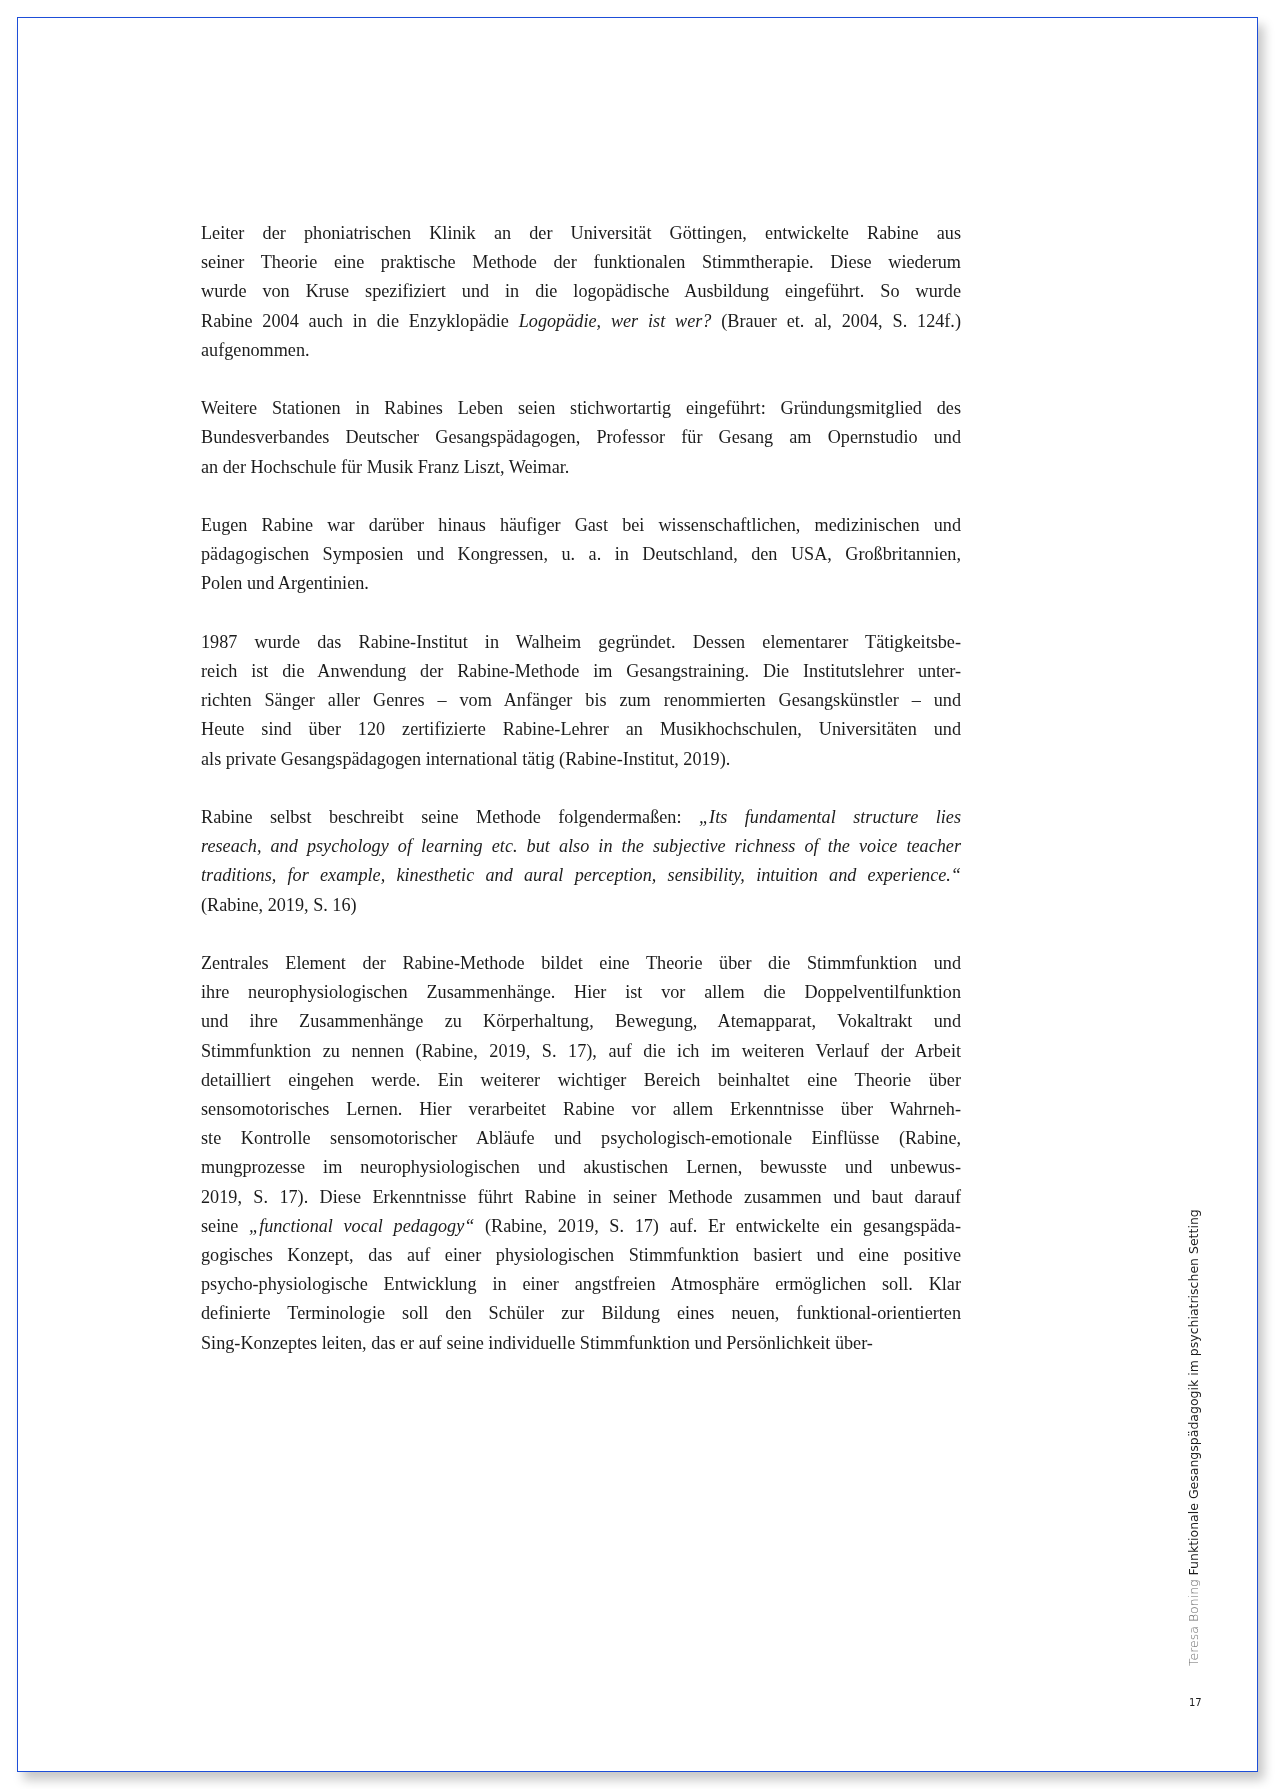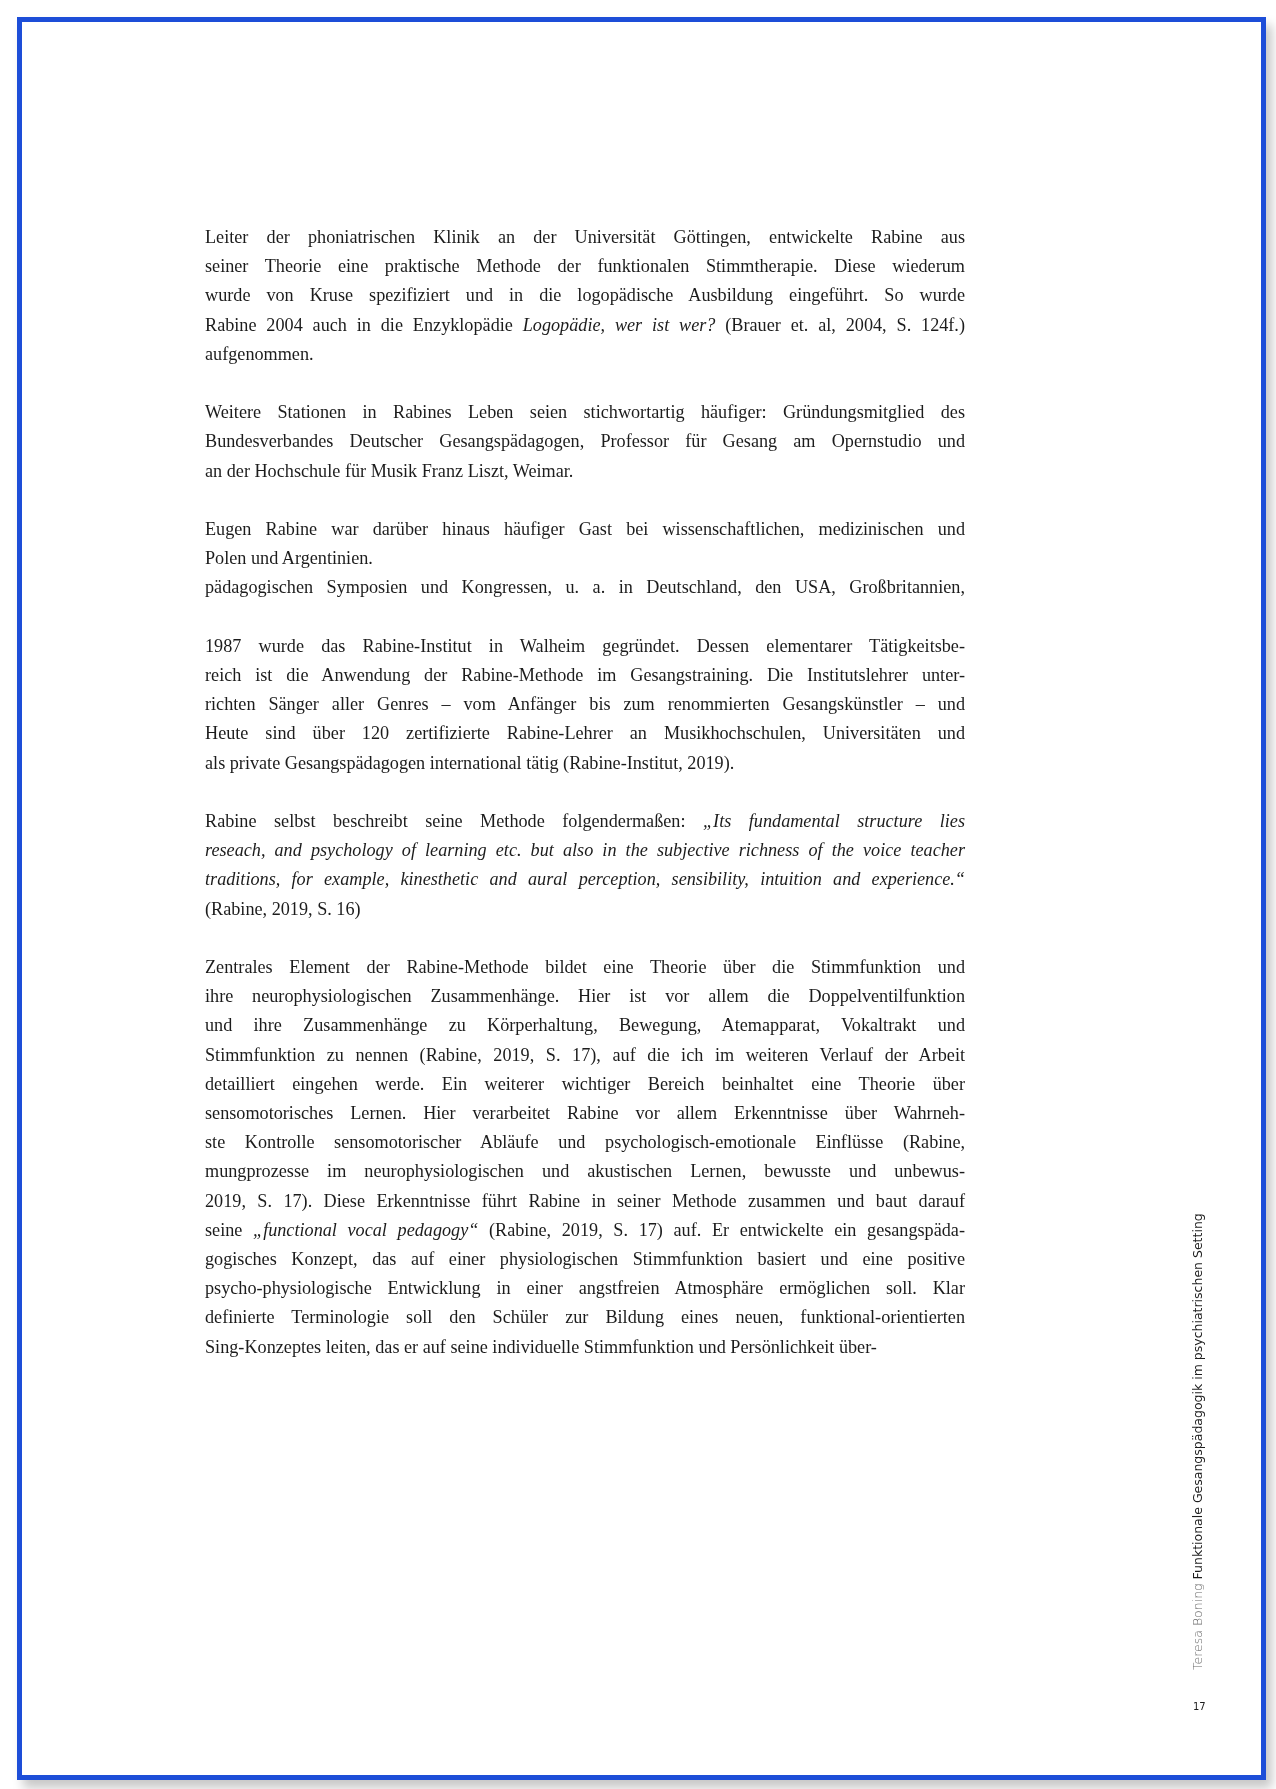--- a/index.html
+++ b/index.html
@@ -1,21 +1,21 @@
 <!DOCTYPE html>
 <html><head>
 <meta charset="utf-8">
 <style>
   html, body { margin: 0; padding: 0; }
   body {
     width: 1276px; height: 1789px; background: #ffffff; position: relative; overflow: hidden;
   }
   .page {
     position: absolute; left: 17px; top: 17px; width: 1239px; height: 1753px;
-    background: #ffffff; border: 5px solid #1d4ed8;
+    background: #ffffff; border: 1px solid #1d4ed8;
     box-shadow: 6px 8px 10px rgba(0,0,0,0.22);
   }
   .body-text {
     position: absolute; left: 183px; top: 201px; width: 760px;
     font-family: "Liberation Serif", "DejaVu Serif", serif;
     font-size: 18.2px; line-height: 29.2px; color: #1c1c1c;
   }
   .para { margin: 0 0 29.2px 0; }
   .line { display: block; white-space: nowrap; }
   .line.j { text-align: justify; text-align-last: justify; white-space: normal; }
@@ -37,28 +37,28 @@
 <div class="page">
   <div class="body-text" id="body-text">
       <p class="para">
         <span class="line j"><span>Leiter der phoniatrischen Klinik an der Universität Göttingen, entwickelte Rabine aus</span></span>
         <span class="line j"><span>seiner Theorie eine praktische Methode der funktionalen Stimmtherapie. Diese wiederum</span></span>
         <span class="line j"><span>wurde von Kruse spezifiziert und in die logopädische Ausbildung eingeführt. So wurde</span></span>
         <span class="line j"><span>Rabine 2004 auch in die Enzyklopädie </span><em>Logopädie, wer ist wer?</em><span> (Brauer et. al, 2004, S. 124f.)</span></span>
         <span class="line"><span>aufgenommen.</span></span>
       </p>
       <p class="para">
-        <span class="line j"><span>Weitere Stationen in Rabines Leben seien stichwortartig häufiger: Gründungsmitglied des</span></span>
+        <span class="line j"><span>Weitere Stationen in Rabines Leben seien stichwortartig eingeführt: Gründungsmitglied des</span></span>
         <span class="line j"><span>Bundesverbandes Deutscher Gesangspädagogen, Professor für Gesang am Opernstudio und</span></span>
         <span class="line"><span>an der Hochschule für Musik Franz Liszt, Weimar.</span></span>
       </p>
       <p class="para">
         <span class="line j"><span>Eugen Rabine war darüber hinaus häufiger Gast bei wissenschaftlichen, medizinischen und</span></span>
+        <span class="line j"><span>pädagogischen Symposien und Kongressen, u. a. in Deutschland, den USA, Großbritannien,</span></span>
         <span class="line"><span>Polen und Argentinien.</span></span>
-        <span class="line j"><span>pädagogischen Symposien und Kongressen, u. a. in Deutschland, den USA, Großbritannien,</span></span>
       </p>
       <p class="para">
         <span class="line j"><span>1987 wurde das Rabine-Institut in Walheim gegründet. Dessen elementarer Tätigkeitsbe-</span></span>
         <span class="line j"><span>reich ist die Anwendung der Rabine-Methode im Gesangstraining. Die Institutslehrer unter-</span></span>
         <span class="line j"><span>richten Sänger aller Genres – vom Anfänger bis zum renommierten Gesangskünstler – und</span></span>
         <span class="line j"><span>Heute sind über 120 zertifizierte Rabine-Lehrer an Musikhochschulen, Universitäten und</span></span>
         <span class="line"><span>als private Gesangspädagogen international tätig (Rabine-Institut, 2019).</span></span>
       </p>
       <p class="para">
         <span class="line j"><span>Rabine selbst beschreibt seine Methode folgendermaßen: </span><em>„Its fundamental structure lies</em></span>

